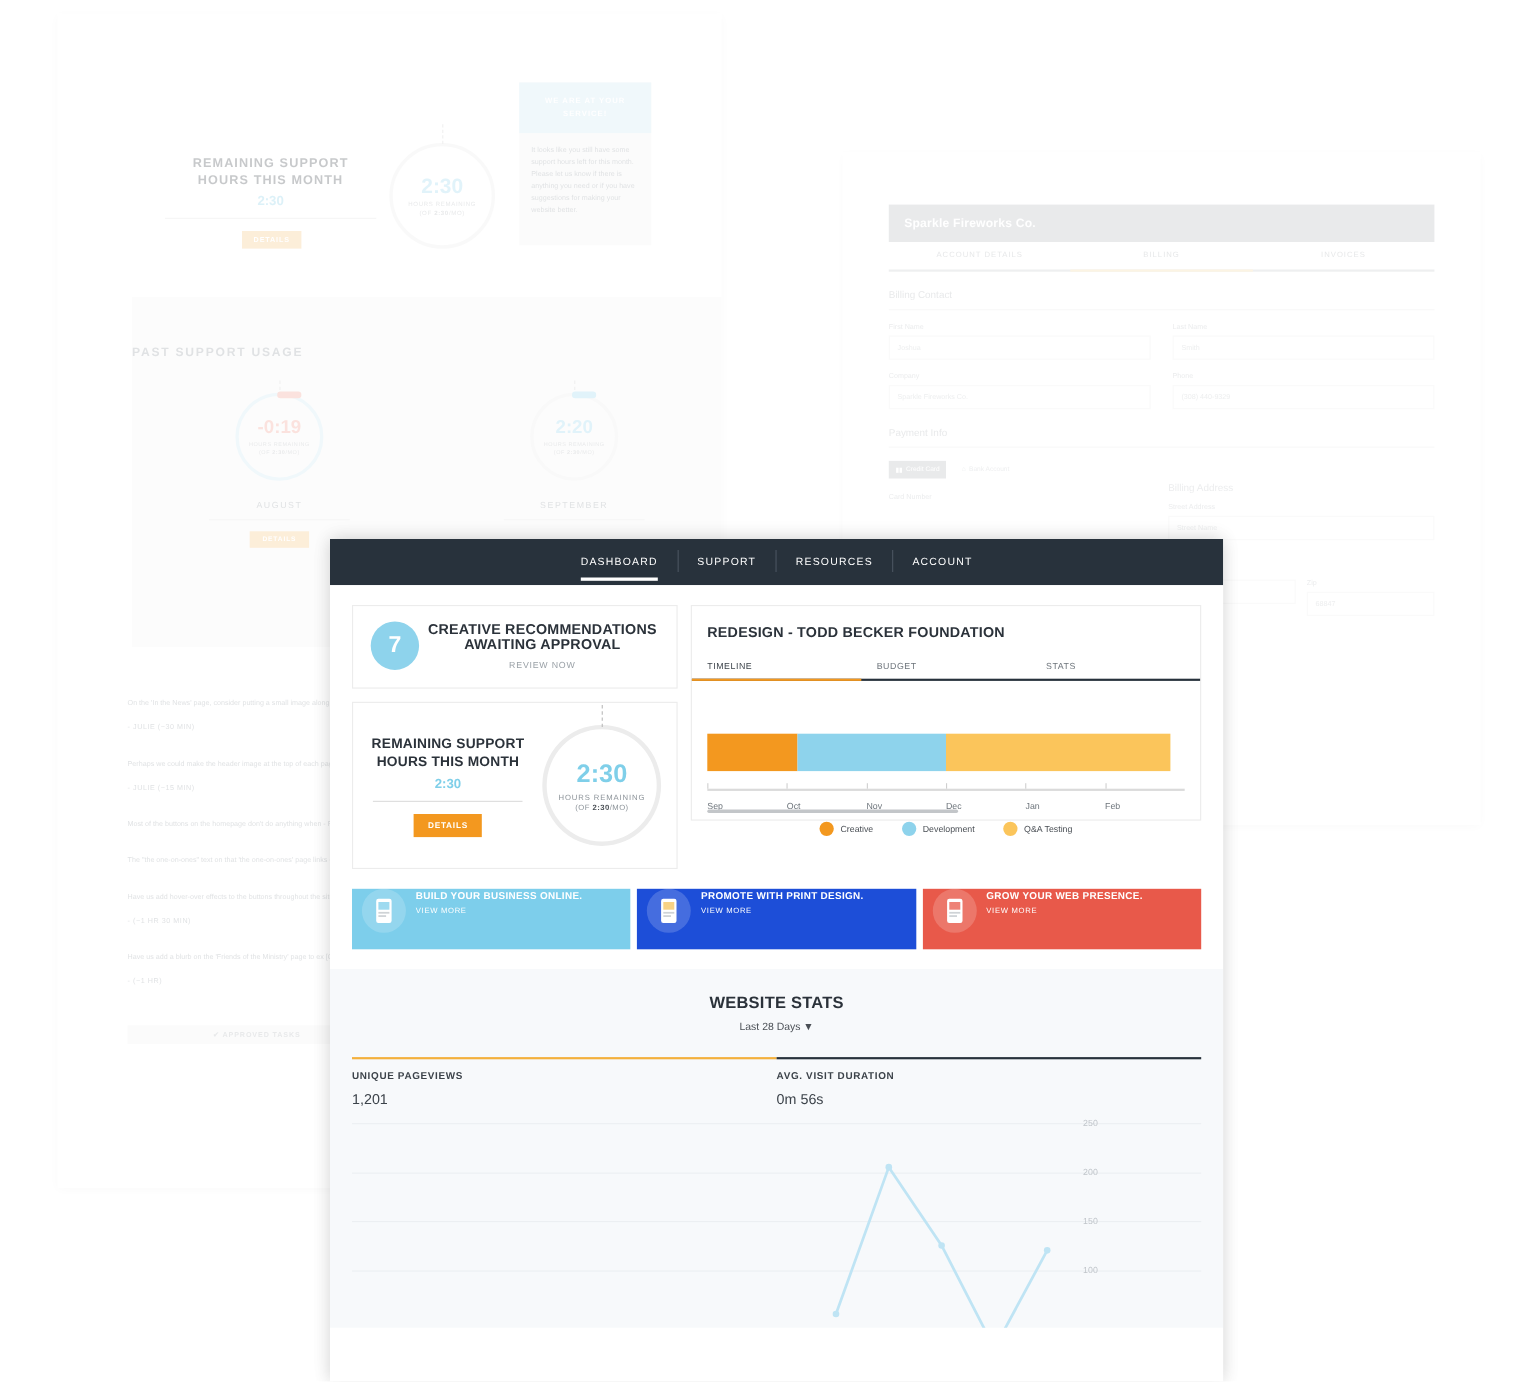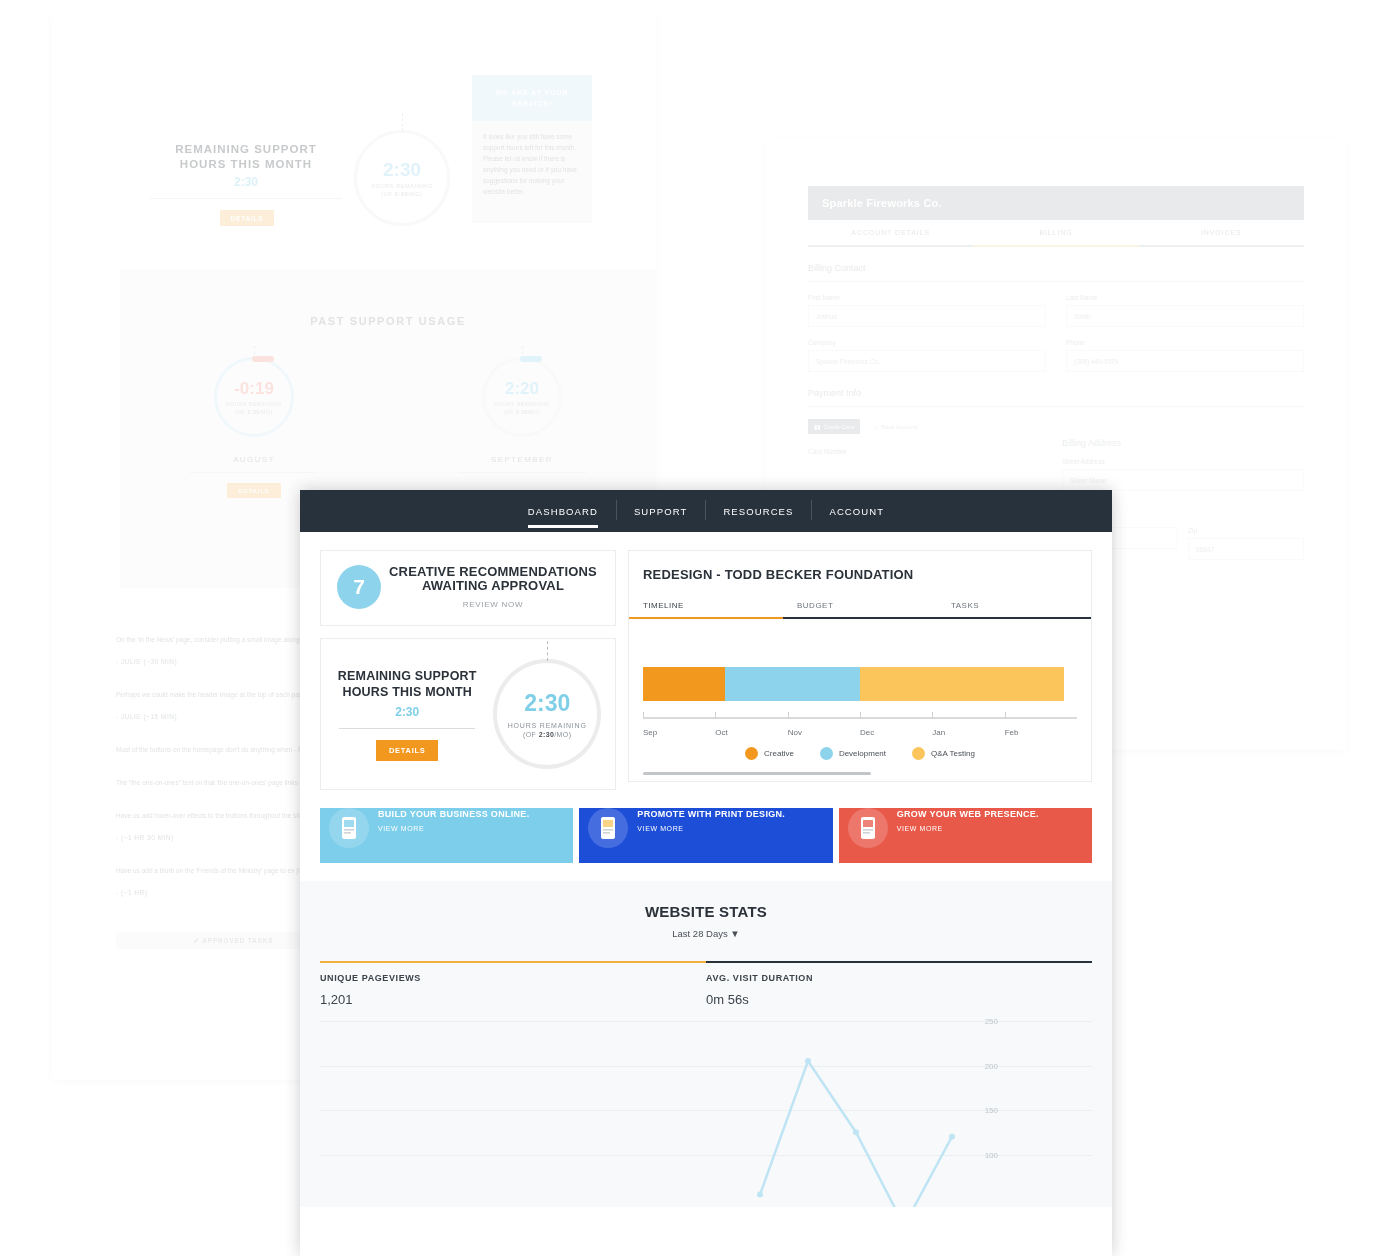--- a/index.html
+++ b/index.html
@@ -68,21 +68,21 @@
   .bl-service-head {
     background: #cfe9f5; color: #fff; text-align: center; font-weight: bold;
     font-size: 7px; letter-spacing: .9px; padding: 12px 10px; line-height: 11px;
   }
   .bl-service-body { color: #9aa1a7; font-size: 6.5px; line-height: 11px; padding: 10px 11px; }
 
   .bl-past {
     position: absolute; left: 68px; top: 258px; width: 536px; height: 318px;
     background: #f7f7f7;
   }
-  .bl-past-title { text-align: center; padding-top: 45px; font-size: 11px;
+  .bl-past-title { text-align: left; padding-top: 45px; font-size: 11px;
     letter-spacing: 1.6px; color: #9aa1a7; font-weight: bold; }
   .bl-months { display: flex; justify-content: space-around; margin-top: 30px; }
   .bl-month { width: 150px; text-align: center; position: relative; }
   .bl-month .r { position: relative; margin: 0 auto; width: 80px; height: 80px; border-radius: 50%;
     border: 3px solid #ececec; display: flex; flex-direction: column; align-items: center; justify-content: center; }
   .bl-month .r.blue { border-color: #cfe9f5; }
   .bl-month .r .big { font-size: 17px; font-weight: bold; color: #9dd9ef; }
   .bl-month .r .big.neg { color: #f2a394; }
   .bl-month .r .lbl { font-size: 5px; color: #b5b9bd; letter-spacing: .5px; margin-top: 2px; }
   .bl-month .arc { position: absolute; left: 50%; top: -4px; width: 22px; height: 6px;
@@ -165,21 +165,21 @@
   .hc-ring { position: relative; margin-left: 14px; width: 110px; height: 110px; border-radius: 50%;
     border: 4px solid #ececec; display: flex; flex-direction: column;
     align-items: center; justify-content: center; }
   .hc-ring .big { font-size: 23px; font-weight: bold; color: #7fcfe9; }
   .hc-ring .l1 { font-size: 7px; color: #8b9298; letter-spacing: .8px; margin-top: 5px; }
   .hc-ring .l2 { font-size: 7px; color: #8b9298; letter-spacing: .4px; margin-top: 2px; }
   .hc-ring .l2 b { color: #4a4f55; }
   .hc-tick { position: absolute; left: 50%; top: -22px; height: 20px; border-left: 1px dashed #b9b9b9; }
 
   
-  .tl-card { padding: 12px 0 0; height: 232px; position: relative; }
+  .tl-card { padding: 12px 0 0; height: 196px; position: relative; }
   .tl-title { font-size: 13px; font-weight: bold; color: #2b323a; padding: 4px 14px 12px; letter-spacing: .2px; }
   .tl-tabs { display: flex; border-bottom: 2px solid #28323c; }
   .tl-tab { width: 33.33%; font-size: 8px; color: #6d747b; letter-spacing: .5px;
     padding: 7px 0 7px 14px; cursor: pointer; }
   .tl-tab.active { color: #3c434a; border-bottom: 2px solid #f3981f; margin-bottom: -2px; }
   .tl-plot { position: relative; height: 118px; }
   .tl-bars { position: absolute; left: 14px; right: 14px; top: 48px; height: 34px; display: flex; }
   .tl-seg { height: 100%; }
   .tl-axis { position: absolute; left: 14px; right: 14px; bottom: 18px; height: 2px; background: #dadada; }
   .tl-ticks { position: absolute; left: 14px; right: 14px; bottom: 0; display: flex; }
@@ -405,21 +405,21 @@
           </div>
         </div>
       </div>
 
       <div class="fright">
         <div class="card tl-card">
           <div class="tl-title">REDESIGN - TODD BECKER FOUNDATION</div>
           <div class="tl-tabs">
             <div class="tl-tab active">TIMELINE</div>
             <div class="tl-tab">BUDGET</div>
-            <div class="tl-tab">TASKS</div>
+            <div class="tl-tab">STATS</div>
           </div>
 
           <div class="tl-plot">
             <div class="tl-bars">
               <div class="tl-seg" style="width: 19%; background: rgb(243, 152, 31);"></div>
               <div class="tl-seg" style="width: 31%; background: rgb(142, 211, 236);"></div>
               <div class="tl-seg" style="width: 47%; background: rgb(251, 197, 91);"></div>
             </div>
             <div class="tl-axis"></div>
             <div class="tl-ticks">

